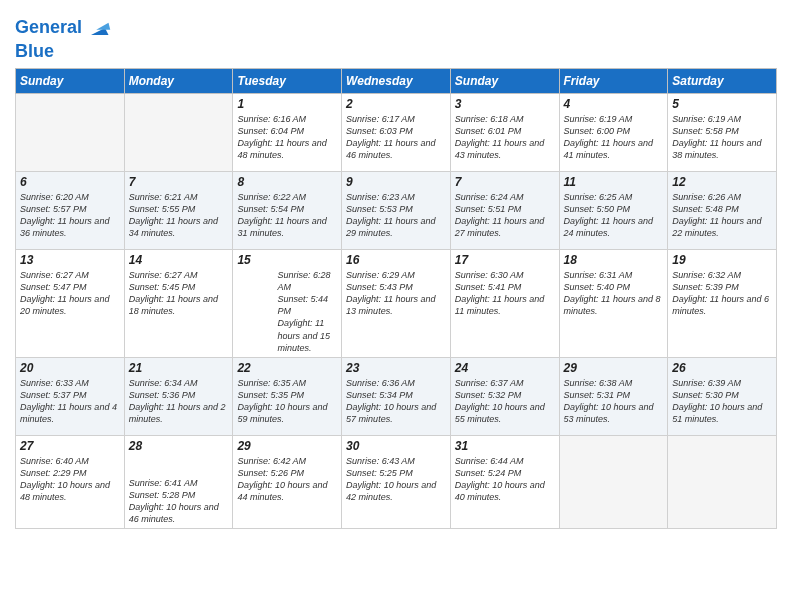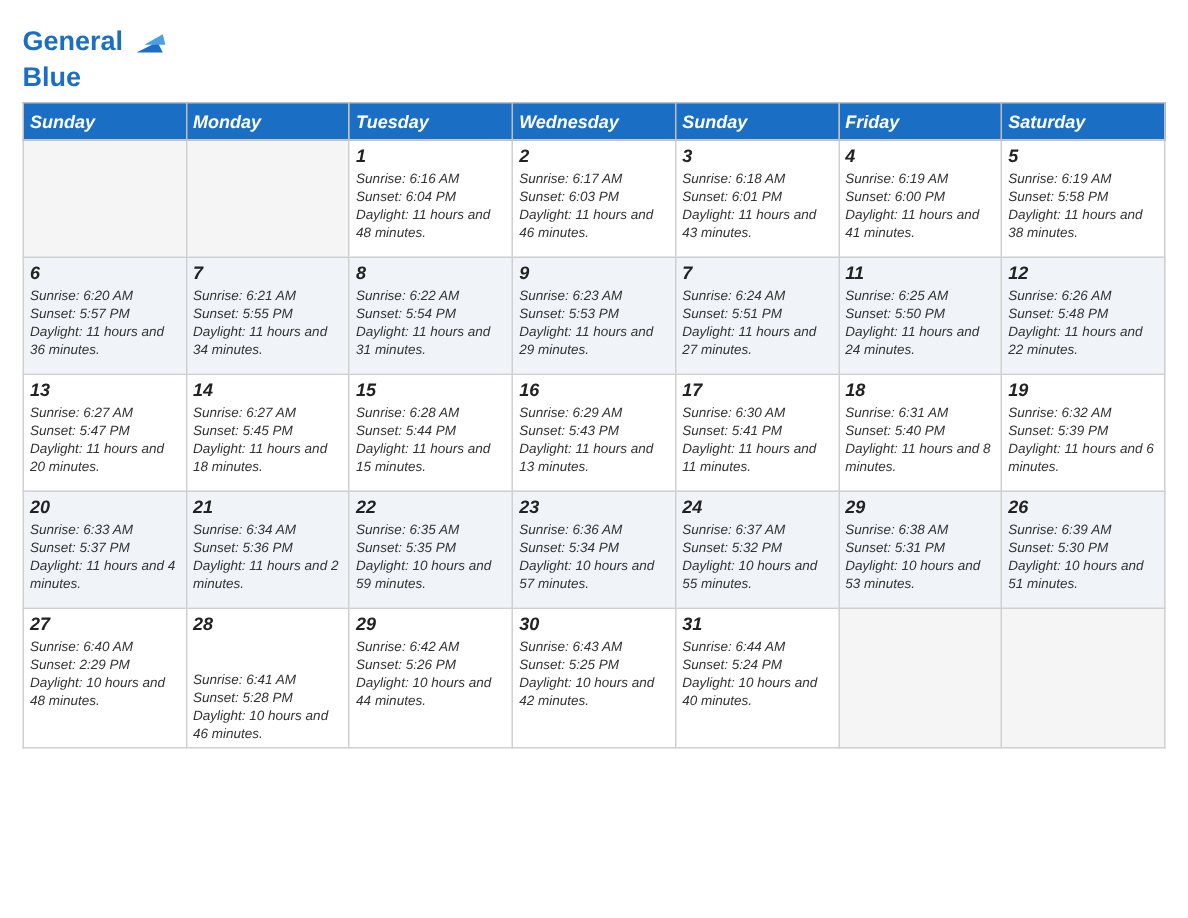--- a/index.html
+++ b/index.html
@@ -220,21 +220,21 @@
 Daylight: 11 hours and 20 minutes.</div>
           </td>
           <td>
             <div class="day-number">14</div>
             <div class="day-info" style="white-space: pre-line;">Sunrise: 6:27 AM
 Sunset: 5:45 PM
 Daylight: 11 hours and 18 minutes.</div>
           </td>
           <td>
             <div class="day-number">15</div>
-            <div class="day-info" style="white-space: pre-line;">Sunrise: 6:28 AM
+            <div class="day-info" style="white-space: pre-line; margin-left: 40px;">Sunrise: 6:28 AM
 Sunset: 5:44 PM
 Daylight: 11 hours and 15 minutes.</div>
           </td>
           <td>
             <div class="day-number">16</div>
             <div class="day-info" style="white-space: pre-line;">Sunrise: 6:29 AM
 Sunset: 5:43 PM
 Daylight: 11 hours and 13 minutes.</div>
           </td>
           <td>

